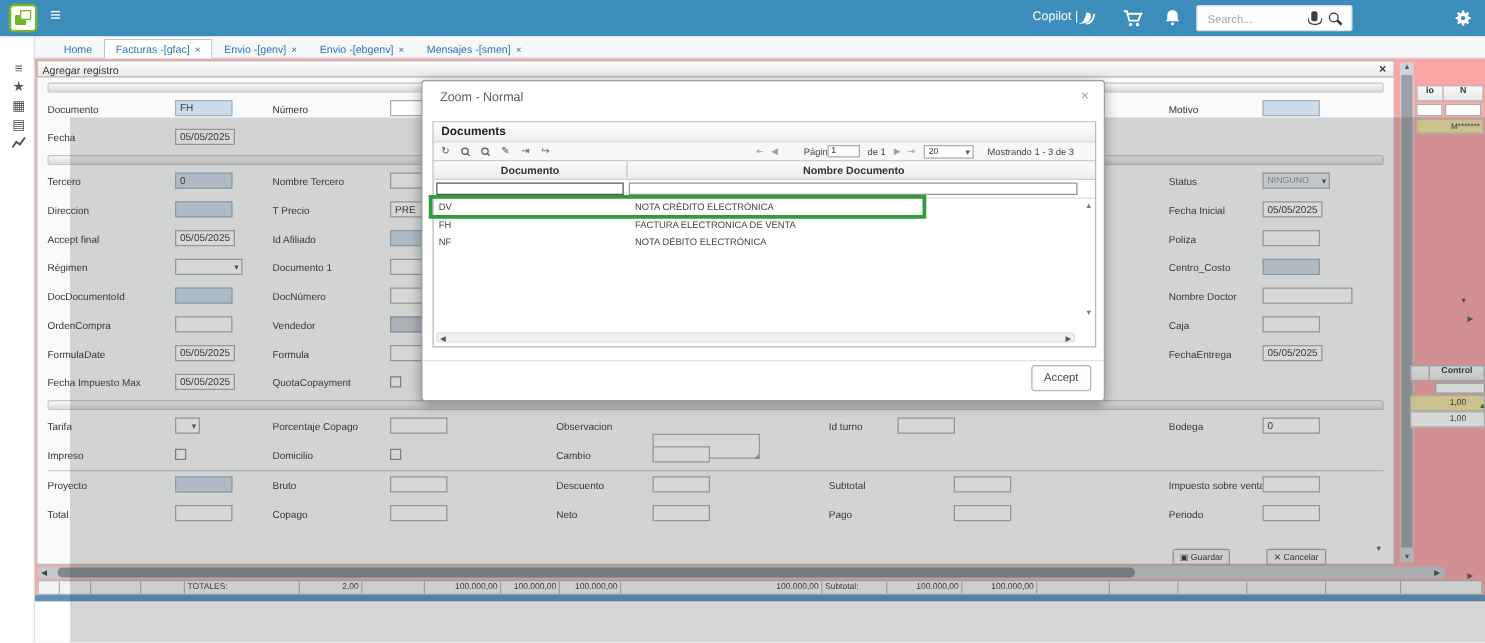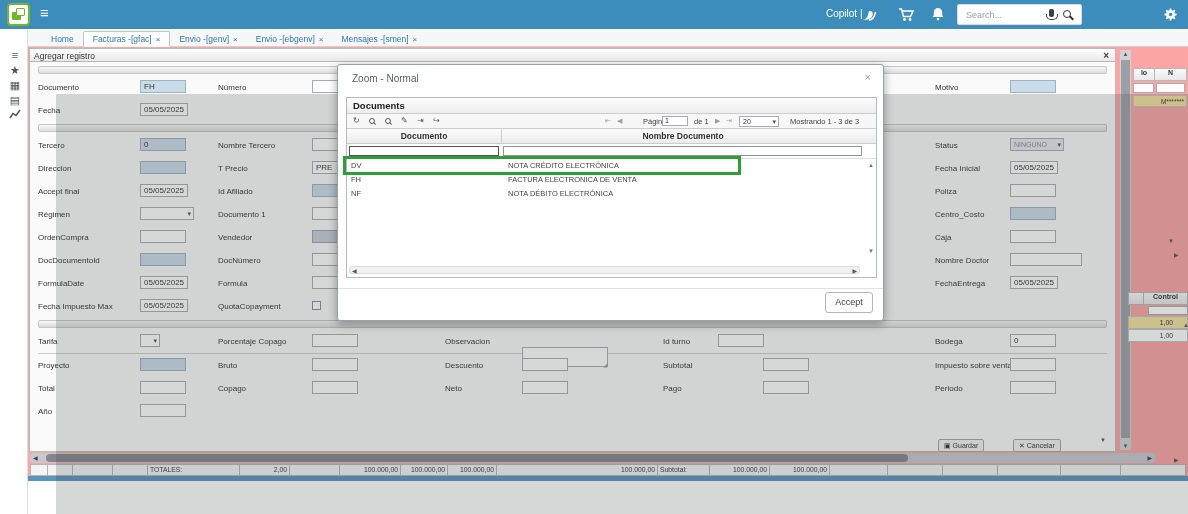--- a/index.html
+++ b/index.html
@@ -206,36 +206,36 @@
         </div>
         <div class="frow">
           <span class="flabel" style="left: 8px;">Régimen</span>
           <div class="sel sz-sel ibox" style="left: 110px;"><span></span><span class="car">▾</span></div>
           <span class="flabel" style="left: 188px;">Documento 1</span>
           <div class="inp sz-sm ibox" style="left: 282px;"></div>
           <span class="flabel" style="left: 905px;">Centro_Costo</span>
           <div class="inp sz-sm blue ibox" style="left: 980px;"></div>
         </div>
         <div class="frow">
+          <span class="flabel" style="left: 8px;">DocDocumentoId</span>
+          <div class="inp sz-sm blue ibox" style="left: 110px;"></div>
+          <span class="flabel" style="left: 188px;">DocNúmero</span>
+          <div class="inp sz-sm ibox" style="left: 282px;"></div>
+          <span class="flabel" style="left: 905px;">Nombre Doctor</span>
+          <div class="inp sz-doc ibox" style="left: 980px;"></div>
+        </div>
+        <div class="frow">
           <span class="flabel" style="left: 8px;">OrdenCompra</span>
           <div class="inp sz-sm ibox" style="left: 110px;"></div>
           <span class="flabel" style="left: 188px;">Vendedor</span>
           <div class="inp sz-sm dis ibox" style="left: 282px;"></div>
           <span class="flabel" style="left: 905px;">Caja</span>
           <div class="inp sz-sm ibox" style="left: 980px;"></div>
         </div>
         <div class="frow">
-          <span class="flabel" style="left: 8px;">DocDocumentoId</span>
-          <div class="inp sz-sm blue ibox" style="left: 110px;"></div>
-          <span class="flabel" style="left: 188px;">DocNúmero</span>
-          <div class="inp sz-sm ibox" style="left: 282px;"></div>
-          <span class="flabel" style="left: 905px;">Nombre Doctor</span>
-          <div class="inp sz-doc ibox" style="left: 980px;"></div>
-        </div>
-        <div class="frow">
           <span class="flabel" style="left: 8px;">FormulaDate</span>
           <div class="inp sz-date ibox" style="left: 110px;">05/05/2025</div>
           <span class="flabel" style="left: 188px;">Formula</span>
           <div class="inp sz-sm ibox" style="left: 282px;"></div>
           <span class="flabel" style="left: 905px;">FechaEntrega</span>
           <div class="inp sz-date ibox" style="left: 980px;">05/05/2025</div>
         </div>
         <div class="frow">
           <span class="flabel" style="left: 8px;">Fecha Impuesto Max</span>
           <div class="inp sz-date ibox" style="left: 110px;">05/05/2025</div>
@@ -248,20 +248,28 @@
           <div class="sel sz-xs ibox" style="left: 110px;"><span></span><span class="car">▾</span></div>
           <span class="flabel" style="left: 188px;">Porcentaje Copago</span>
           <div class="inp sz-sm ibox" style="left: 282px;"></div>
           <span class="flabel" style="left: 415px;">Observacion</span>
           <div class="ta ibox" style="left: 492px;"></div>
           <span class="flabel" style="left: 633px;">Id turno</span>
           <div class="inp sz-sm ibox" style="left: 688px;"></div>
           <span class="flabel" style="left: 905px;">Bodega</span>
           <div class="inp sz-sm ibox" style="left: 980px;">0</div>
         </div>
+        <div class="frow">
+          <span class="flabel" style="left: 8px;">Impreso</span>
+          <div class="chk ibox" style="left: 110px;"></div>
+          <span class="flabel" style="left: 188px;">Domicilio</span>
+          <div class="chk ibox" style="left: 282px;"></div>
+          <span class="flabel" style="left: 415px;">Cambio</span>
+          <div class="inp sz-sm ibox" style="left: 492px;"></div>
+        </div>
         <div class="divider line"></div>
         <div class="frow">
           <span class="flabel" style="left: 8px;">Proyecto</span>
           <div class="inp sz-sm blue ibox" style="left: 110px;"></div>
           <span class="flabel" style="left: 188px;">Bruto</span>
           <div class="inp sz-sm ibox" style="left: 282px;"></div>
           <span class="flabel" style="left: 415px;">Descuento</span>
           <div class="inp sz-sm ibox" style="left: 492px;"></div>
           <span class="flabel" style="left: 633px;">Subtotal</span>
           <div class="inp sz-sm ibox" style="left: 733px;"></div>
@@ -272,24 +280,20 @@
           <span class="flabel" style="left: 8px;">Total</span>
           <div class="inp sz-sm ibox" style="left: 110px;"></div>
           <span class="flabel" style="left: 188px;">Copago</span>
           <div class="inp sz-sm ibox" style="left: 282px;"></div>
           <span class="flabel" style="left: 415px;">Neto</span>
           <div class="inp sz-sm ibox" style="left: 492px;"></div>
           <span class="flabel" style="left: 633px;">Pago</span>
           <div class="inp sz-sm ibox" style="left: 733px;"></div>
           <span class="flabel" style="left: 905px;">Periodo</span>
           <div class="inp sz-sm ibox" style="left: 980px;"></div>
-        </div>
-        <div class="frow">
-          <span class="flabel" style="left: 8px;">Año</span>
-          <div class="inp sz-sm ibox" style="left: 110px;"></div>
         </div>
       </div>
 
     <div class="vscroll">
       <span class="ar" style="top:1px;">▲</span>
       <div class="th"></div>
       <span class="ar" style="bottom:1px;">▼</span>
     </div>
 
     <div class="rg" style="left:1105px;top:21px;width:54px;">

